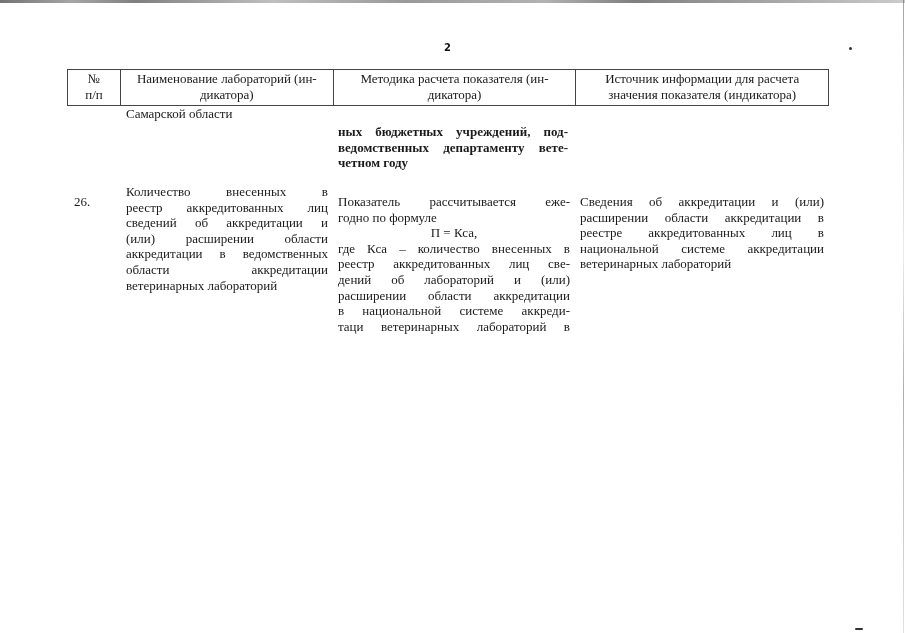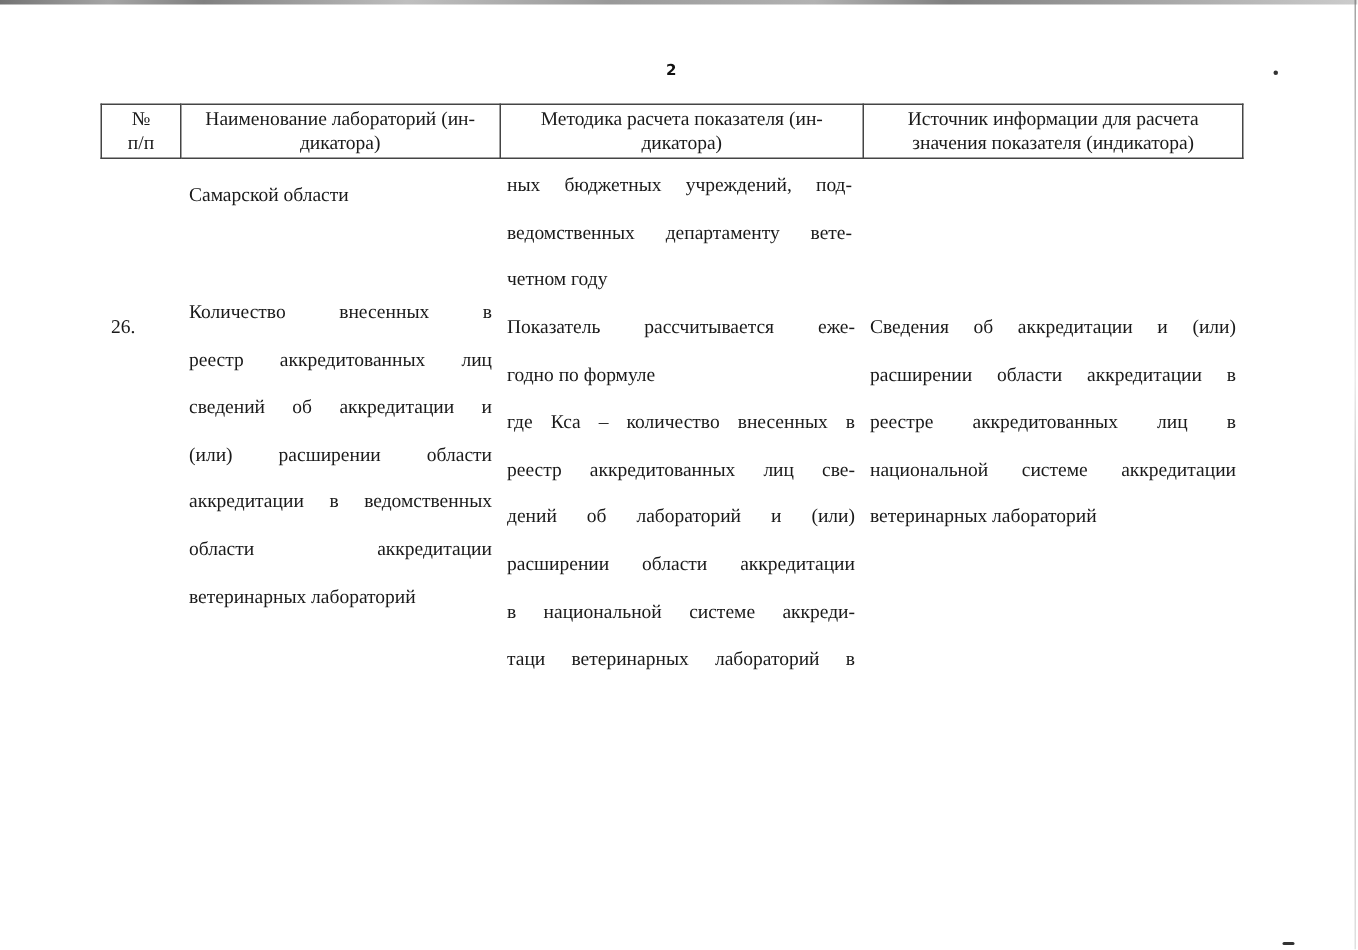--- a/index.html
+++ b/index.html
@@ -68,21 +68,20 @@
     .cell {
       position: absolute;
       font-size: 13px;
       line-height: 15.6px;
       text-align: justify;
     }
     .cell .line {
       display: block;
       text-align: justify;
       text-align-last: justify;
-      margin-top: 16px;
     }
     .cell .line.last {
       text-align-last: left;
     }
     .cell .line.center {
       text-align: center;
       text-align-last: center;
     }
   </style>
 </head>
@@ -114,21 +113,21 @@
       <span>Источник информации для расчета</span><br>
       <span>значения показателя (индикатора)</span>
     </th>
   </tr>
 </tbody>
   </table>
 
 <div class="cell" style="left:126px;top:106px;width:200px;">
   <span class="line last">Самарской области</span>
 </div>
-<div class="cell" style="left:338px;top:99px;width:230px;">
+<div class="cell" style="left:338px;top:124px;width:230px;font-weight:bold;">
   <span class="line">ных бюджетных учреждений, под-</span>
   <span class="line">ведомственных департаменту вете-</span>
   <span class="line last">четном году</span>
 </div>
 
 <div class="cell" style="left:74px;top:194px;width:40px;">
   <span class="line last">26.</span>
 </div>
 
 <div class="cell" style="left:126px;top:184px;width:202px;">
@@ -137,20 +136,21 @@
   <span class="line">сведений об аккредитации и</span>
   <span class="line">(или) расширении области</span>
   <span class="line">аккредитации в ведомственных</span>
   <span class="line">области аккредитации</span>
   <span class="line last">ветеринарных лабораторий</span>
 </div>
 
 <div class="cell" style="left:338px;top:194px;width:232px;">
   <span class="line">Показатель рассчитывается еже-</span>
   <span class="line last">годно по формуле</span>
+  <span class="line center">П = Кса,</span>
   <span class="line">где Кса – количество внесенных в</span>
   <span class="line">реестр аккредитованных лиц све-</span>
   <span class="line">дений об лабораторий и (или)</span>
   <span class="line">расширении области аккредитации</span>
   <span class="line">в национальной системе аккреди-</span>
   <span class="line">таци ветеринарных лабораторий в</span>
 </div>
 
 <div class="cell" style="left:580px;top:194px;width:244px;">
   <span class="line">Сведения об аккредитации и (или)</span>

